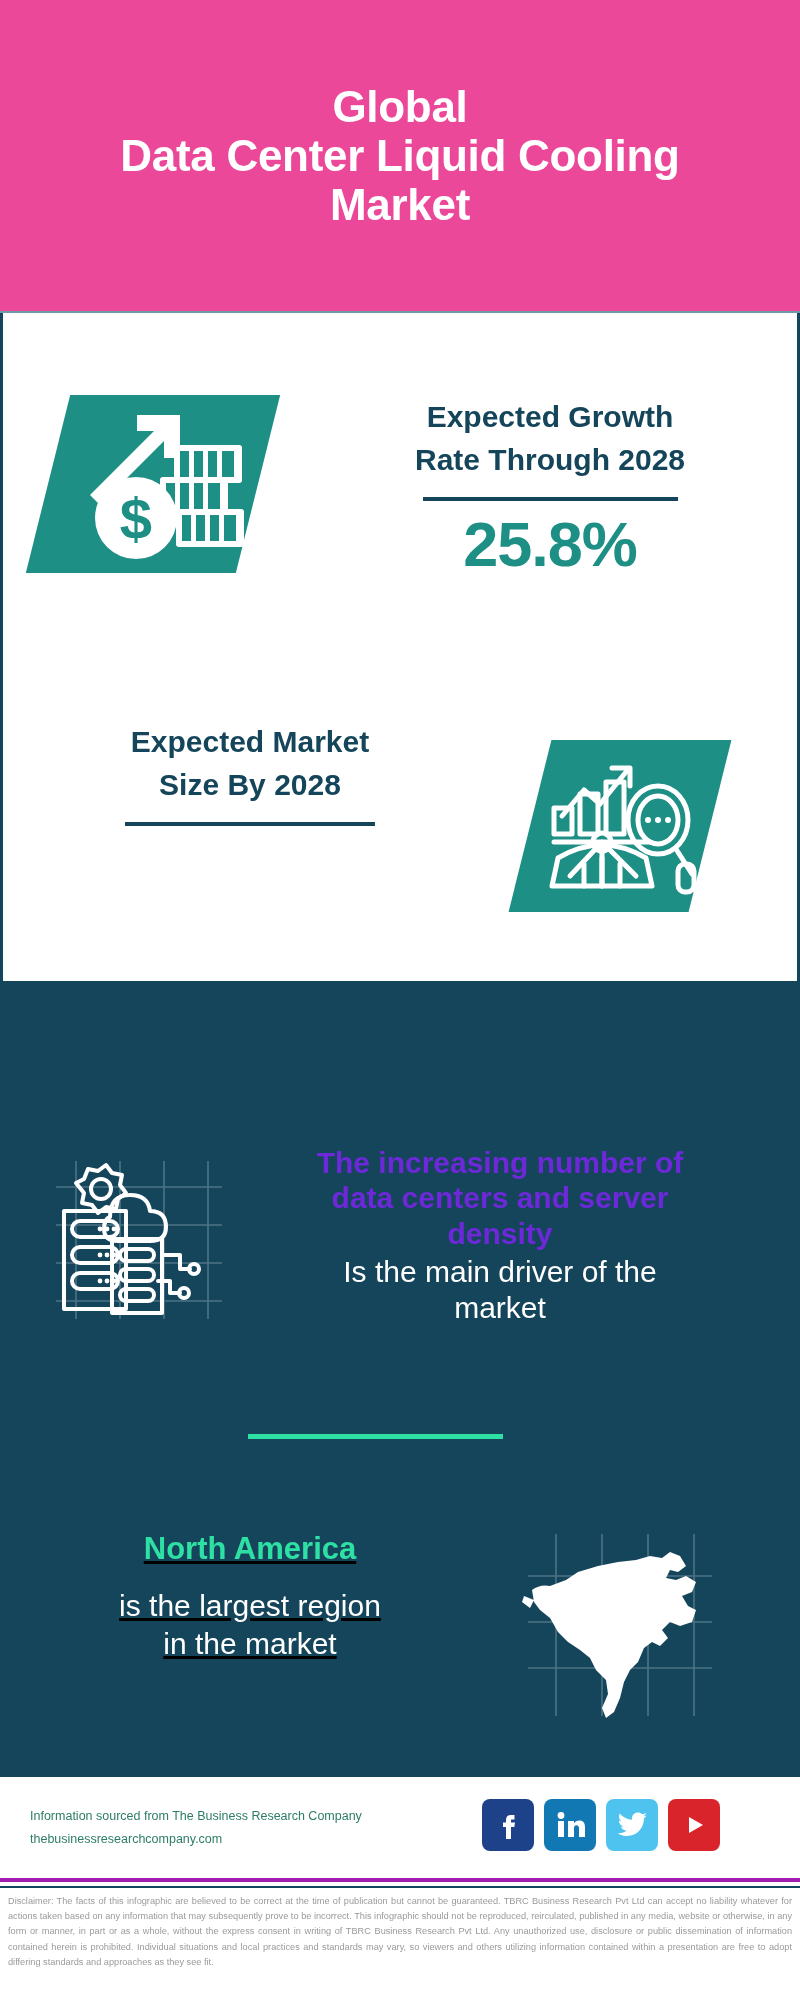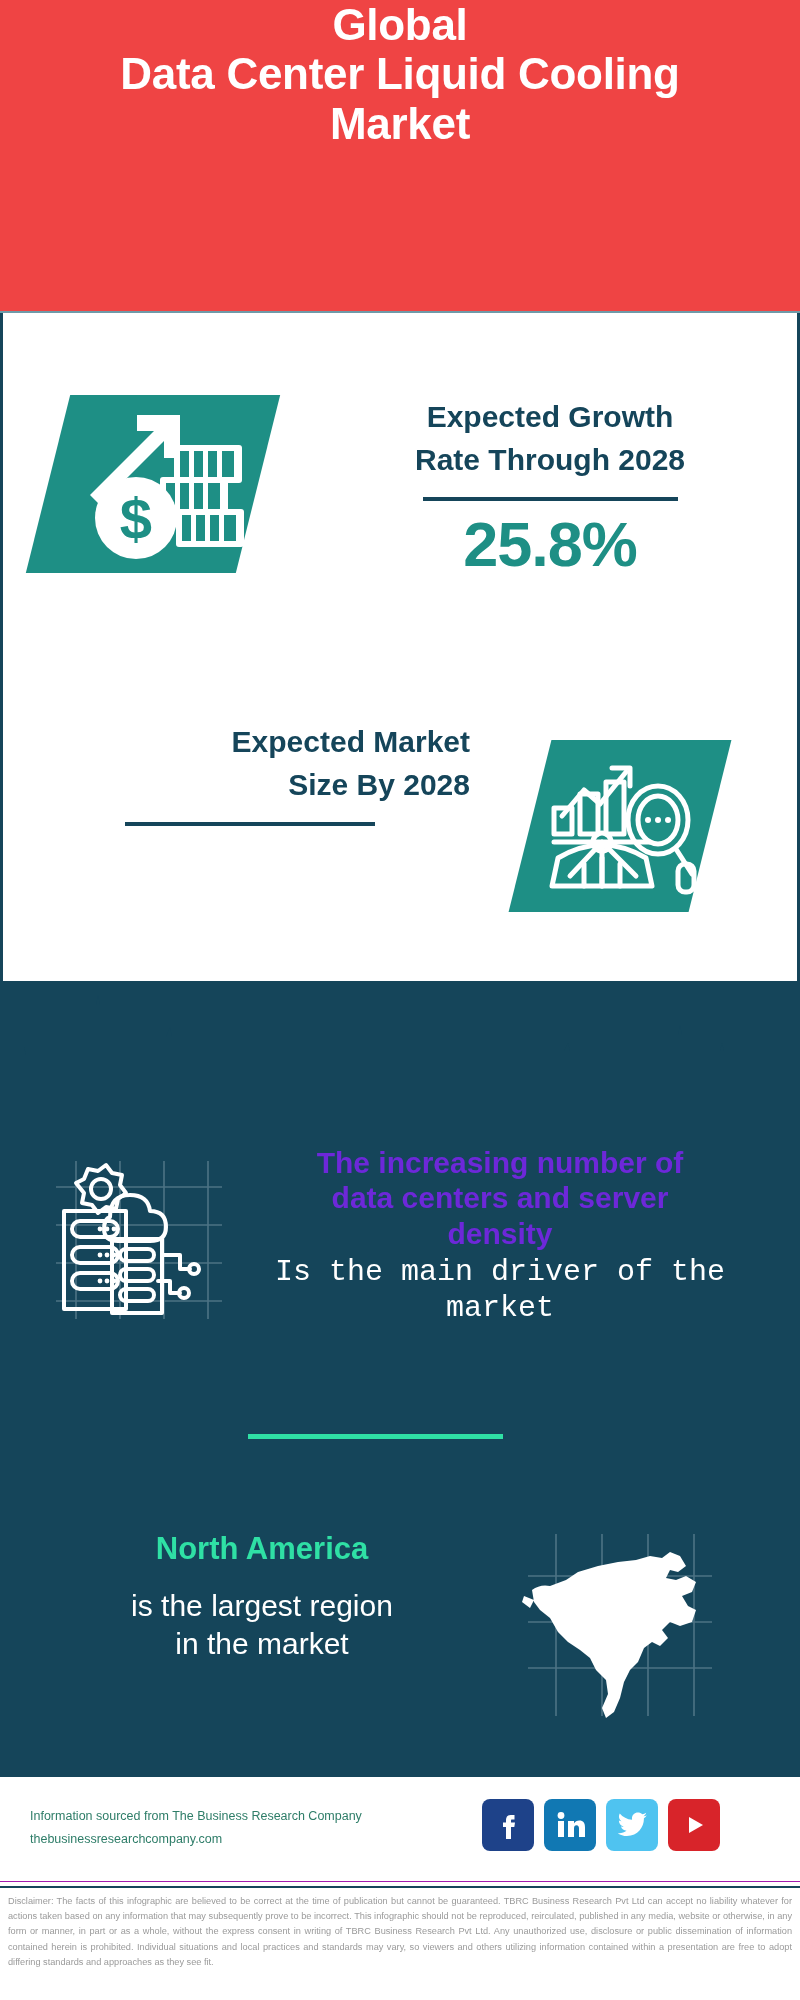--- a/index.html
+++ b/index.html
@@ -8,22 +8,22 @@
     font-family:"Liberation Sans", sans-serif;
     background:#ffffff;
     position:relative;
     overflow:hidden;
   }
   .page { width:800px; height:2000px; position:relative; background:#fff; }
 
   
   .header {
     position:absolute; left:0; top:0; width:800px; height:313px;
-    background:#ef4444;
-    display:flex; align-items:flex-start; justify-content:center;
+    background:#ec4899;
+    display:flex; align-items:center; justify-content:center;
     border-bottom:2px solid #6f9aa8;
   }
   .header-title {
     color:#ffffff; font-weight:bold; font-size:44px; line-height:1.12;
     text-align:center; letter-spacing:-0.3px; padding:0 30px;
     white-space:pre-line;
   }
 
   
   .stat1 { position:absolute; left:0; top:313px; width:800px; height:283px; }
@@ -46,21 +46,21 @@
     width:255px; height:4px; background:#15455A; margin:16px auto 10px auto;
   }
   .stat-value {
     color:#1E8F85; font-weight:bold; font-size:63px; line-height:1.05;
     letter-spacing:-1px;
   }
 
   
   .stat2 { position:absolute; left:0; top:596px; width:800px; height:385px; }
   .stat2-text {
-    position:absolute; left:30px; top:125px; width:440px; text-align:right;
+    position:absolute; left:30px; top:125px; width:440px; text-align:center;
   }
   .stat2 .divider-dark { width:250px; margin:16px auto 12px auto; }
   .para-right {
     position:absolute; left:530px; top:144px; width:180px; height:172px;
     background:#1E8F85; transform:skewX(-14deg);
   }
   .icon-analysis { position:absolute; left:540px; top:150px; width:166px; height:160px; }
 
   
   .darkpanel {
@@ -76,38 +76,37 @@
   }
   .icon-server { position:absolute; left:48px; top:12px; width:182px; height:165px; }
   .driver-text { position:absolute; left:250px; top:0px; width:500px; text-align:center; }
   .driver-hl {
     color:#6d28d9; font-weight:bold; font-size:30px; line-height:1.18;
     white-space:pre-line;
   }
   .driver-sub {
     color:#ffffff; font-size:30px; line-height:1.2; white-space:pre-line;
     margin-top:3px;
-    font-family:Liberation Mono, monospace;
   }
   .divider-green {
     position:absolute; left:248px; top:1434px; width:255px; height:5px;
     background:#2FE0A5;
   }
 
   .region-row { position:absolute; left:0; top:1530px; width:800px; height:200px; }
-  .region-text { position:absolute; left:42px; top:0; width:440px; text-align:center; }
+  .region-text { position:absolute; left:30px; top:0; width:440px; text-align:center;text-decoration:underline; }
   .region-hl { color:#2FE0A5; font-weight:bold; font-size:31px; line-height:1.2; }
   .region-sub { color:#ffffff; font-size:30px; line-height:1.26; white-space:pre-line; margin-top:20px; }
   .icon-map { position:absolute; left:520px; top:0px; width:200px; height:190px; }
 
   
   .footer {
     position:absolute; left:0; top:1777px; width:800px; height:105px;
     background:#ffffff;
-    border-bottom:1px solid #a21caf;
+    border-bottom:4px solid #a21caf;
   }
   .footer-text {
     position:absolute; left:30px; top:28px; width:360px;
     color:#2E7D68; font-size:12.5px; line-height:1.85;
   }
   .social-row { position:absolute; left:482px; top:22px; display:flex; gap:10px; }
   .soc { width:52px; height:52px; border-radius:8px; display:flex; align-items:center; justify-content:center; }
   .soc-fb { background:#1E4289; }
   .soc-li { background:#1178B3; }
   .soc-tw { background:#4FC3F0; }

